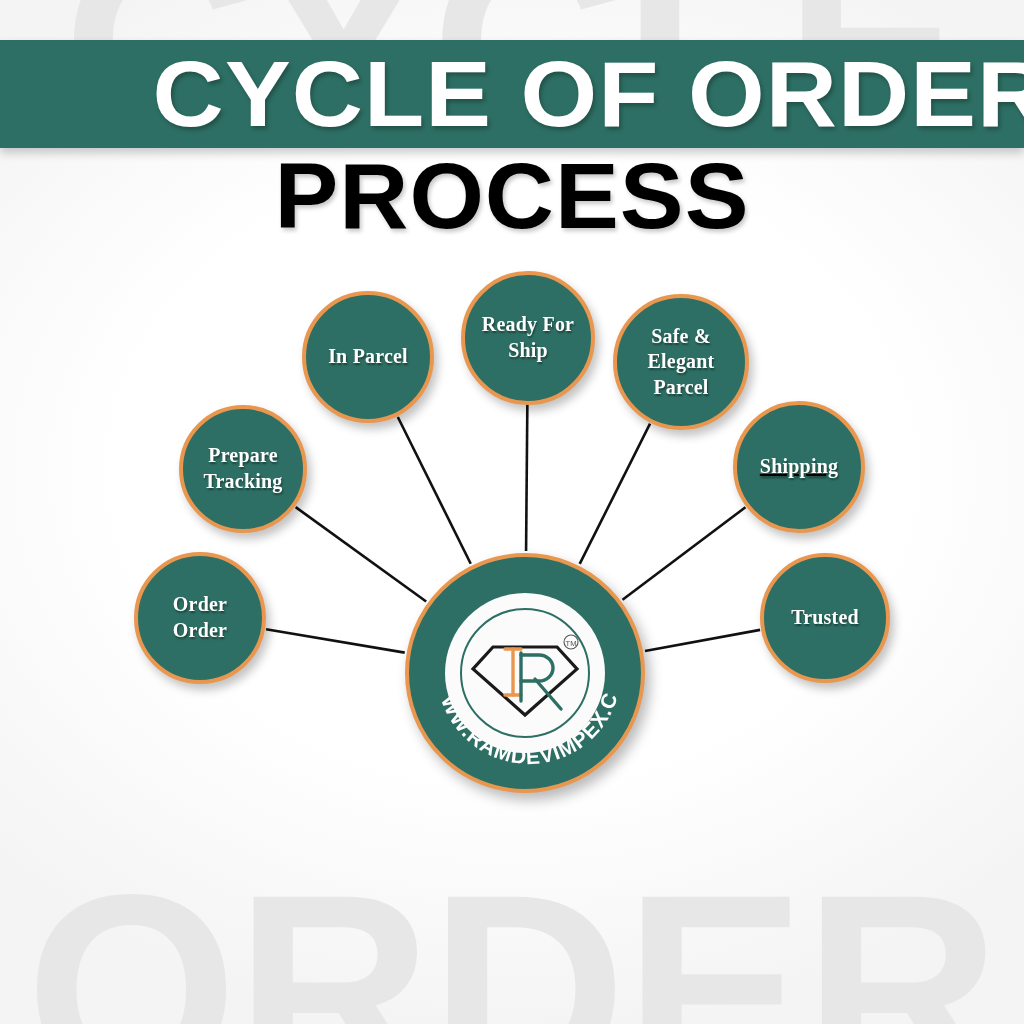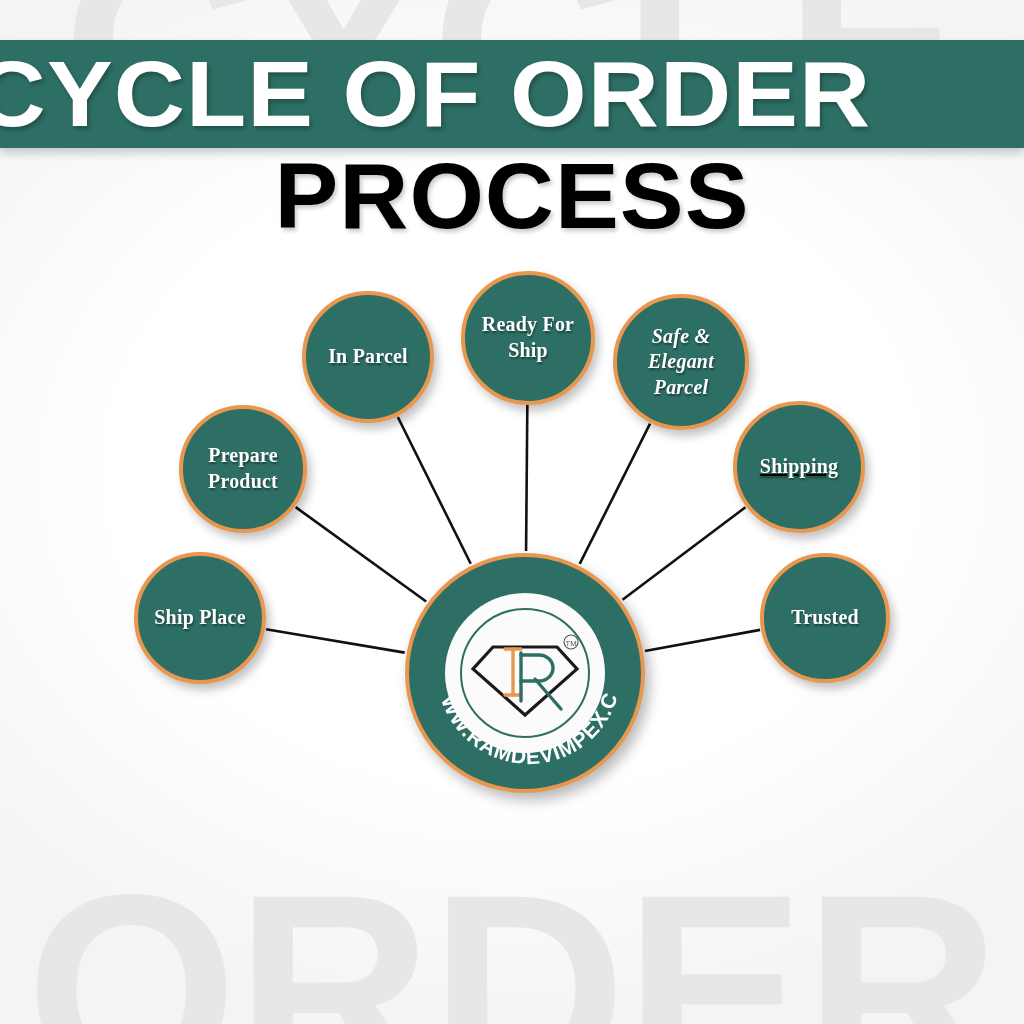--- a/index.html
+++ b/index.html
@@ -30,21 +30,21 @@
     user-select:none;
   }
   .wm-top{ top:-66px; left:50%; transform:translateX(-50%); font-size:268px; }
   .wm-bottom{ bottom:-78px; left:50%; transform:translateX(-50%); font-size:272px; }
 
   
   .title-bar{
     position:absolute; left:0; top:40px; width:1024px; height:108px;
     background:#2d6f64;
     box-shadow:0 5px 9px rgba(0,0,0,.20);
-    display:flex; align-items:center; justify-content:flex-start;
+    display:flex; align-items:center; justify-content:flex-end;
   }
   .title-bar .t{
     color:#ffffff;
     font-family:"Liberation Sans", sans-serif;
     font-weight:bold;
     font-size:93px;
     line-height:1;
     letter-spacing:1px;
     transform:scaleX(1.06);
     text-shadow:2px 3px 4px rgba(0,0,0,.28);
@@ -159,32 +159,32 @@
         <line x1="470.7167193396102" y1="563.7419319192154" x2="397.8113098708698" y2="417.00238165092264"></line>
         <line x1="526.0670145817321" y1="551.0046661552894" x2="527.4052705610018" y2="397.99739919213374"></line>
         <line x1="579.7002706855719" y1="563.9501013896612" x2="650.0629616614389" y2="423.67576232879816"></line>
         <line x1="622.5145193781418" y1="599.6861642631488" x2="745.4469442759384" y2="507.26251634728715"></line>
         <line x1="645" y1="651" x2="760.0819672131147" y2="629.9016393442623"></line>
       </g>
   </svg>
 
   <div id="nodes">
       <div class="node" style="left: 134px; top: 552px; width: 132px; height: 132px;">
-        <span>Ship Place</span>
+        <span>Order Order</span>
       </div>
       <div class="node" style="left: 179px; top: 405px; width: 128px; height: 128px;">
-        <span>Prepare Product</span>
+        <span>Prepare Tracking</span>
       </div>
       <div class="node" style="left: 302px; top: 291px; width: 132px; height: 132px;">
         <span>In Parcel</span>
       </div>
       <div class="node" style="left: 461px; top: 271px; width: 134px; height: 134px;">
         <span>Ready For Ship</span>
       </div>
-      <div class="node" style="left: 613px; top: 294px; width: 136px; height: 136px; font-style: italic;">
+      <div class="node" style="left: 613px; top: 294px; width: 136px; height: 136px;">
         <span>Safe &amp; Elegant Parcel</span>
       </div>
       <div class="node" style="left: 733px; top: 401px; width: 132px; height: 132px; text-decoration: underline;">
         <span>Shipping</span>
       </div>
       <div class="node" style="left: 760px; top: 553px; width: 130px; height: 130px;">
         <span>Trusted</span>
       </div>
     </div>
 

